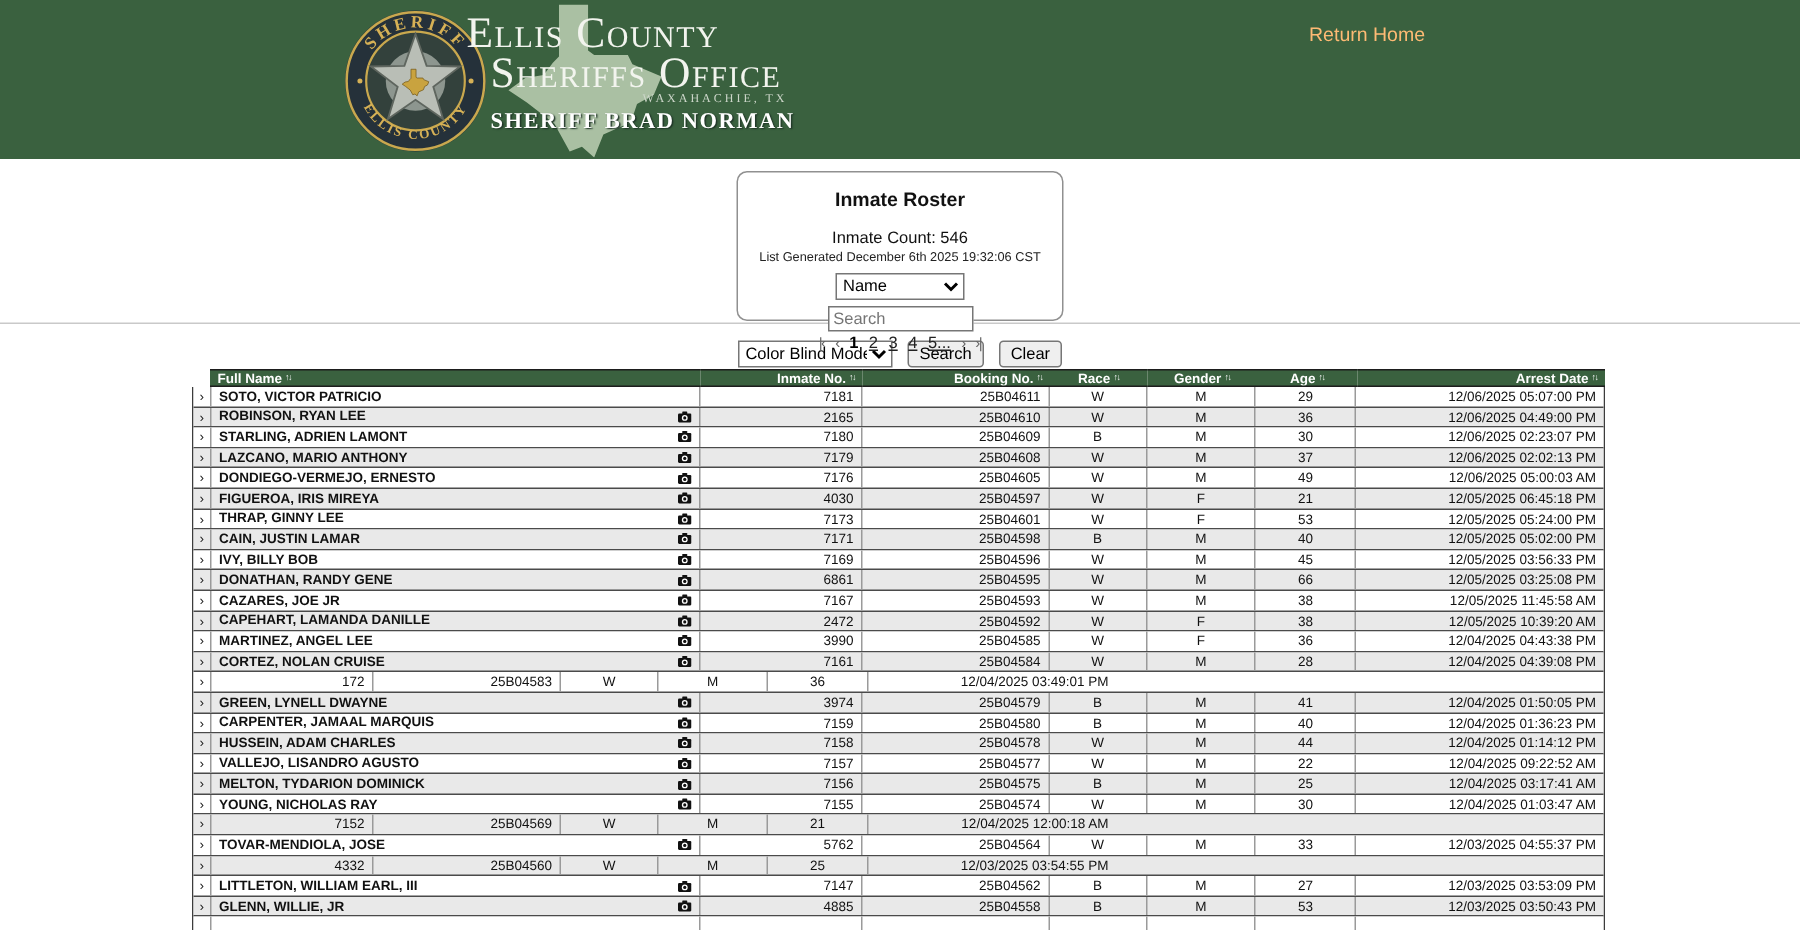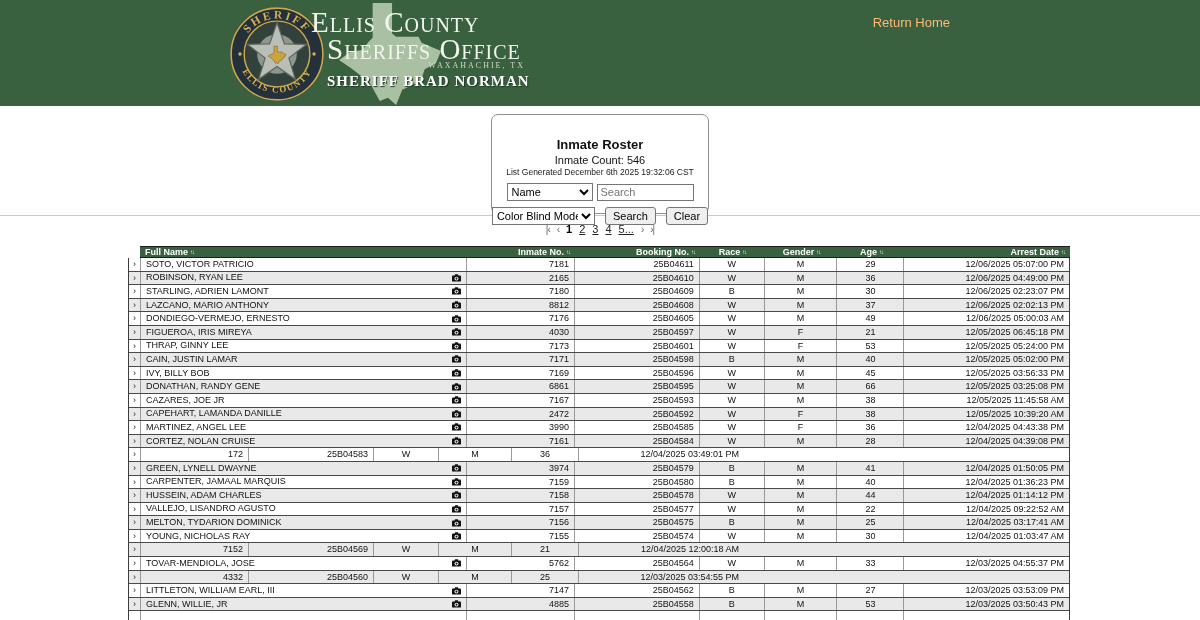--- a/index.html
+++ b/index.html
@@ -20,24 +20,24 @@
   .wm-4 { font-size:15px; font-weight:bold; letter-spacing:1px; margin-left:16px; margin-top:3px;
           color:#ffffff; text-shadow:1px 1px 1px #1e3326; }
   .return-home { position:absolute; right:250px; top:15px; font-size:13px; color:#fdba74;
                  text-decoration:none; cursor:pointer; }
 
   
   .subheader { position:absolute; left:0; top:106px; width:1200px; height:110px;
                background:#fff; border-bottom:1px solid #c9c9c9; }
   .panel { position:absolute; left:491px; top:8px; width:218px; height:100px; background:#fff;
            border:1px solid #909090; border-radius:7px; text-align:center; }
-  .panel-title { font-size:13px; font-weight:bold; color:#111; margin-top:22px; }
-  .panel-count { font-size:11px; color:#111; margin-top:2px; }
+  .panel-title { font-size:13px; font-weight:bold; color:#111; margin-top:10px; }
+  .panel-count { font-size:11px; color:#111; margin-top:13px; }
   .panel-generated { font-size:8.5px; color:#222; margin-top:1px; }
-  .form-row1 { margin-top:6px; display:flex; justify-content:center; gap:4px; align-items:center; }
+  .form-row1 { margin-top:6px; display:flex; justify-content:center; gap:4px; align-items:center;flex-direction:column; }
   .form-row2 { margin-top:6px; display:flex; justify-content:center; gap:10px; align-items:center; }
   select.ctl { width:86px; height:18px; font-size:11px; border:1px solid #767676; background:#fff; }
   select.ctl-wide { width:103px; }
   input.ctl { width:97px; height:17px; font-size:11px; border:1px solid #767676; padding:0 3px; }
   button.ctl { font-size:11px; height:18px; padding:0 7px; background:#efefef;
                border:1px solid #767676; border-radius:3px; cursor:pointer; }
 
   
   .pagination { position:absolute; left:0; top:221px; width:1200px; height:16px;
                 display:flex; justify-content:center; align-items:center; gap:7px; font-size:11px; }
@@ -56,21 +56,21 @@
   .tbody { border-left:1px solid #3c3c3c; border-right:1px solid #3c3c3c; }
   .tr { display:flex; height:13.6px; border-bottom:1px solid #4a4a4a; background:#fff; cursor:pointer; }
   .tr.alt { background:#e9e9e9; }
   .td { font-size:9px; color:#111; line-height:13px; padding:0 5px; border-right:1px solid #9a9a9a;
         white-space:nowrap; overflow:hidden; }
   .td:last-child { border-right:none; }
   .td-expand { width:12px; padding:0; text-align:center; font-size:9px; line-height:12px; color:#222; }
   .c-name { width:327px; } .c-inmate_no { width:108px; } .c-booking_no { width:125px; }
   .c-race { width:65px; } .c-gender { width:73px; } .c-age { width:67px; } .c-arrest_date { width:165px; }
   .a-left { text-align:left; } .a-right { text-align:right; } .a-center { text-align:center; }
-  .td-name { display:flex; align-items:center; }
+  .td-name { display:flex; align-items:center;font-weight:bold; }
   .td-name .nm { flex:1; overflow:hidden; }
   .cam { display:inline-flex; align-items:center; margin-left:4px; }
 </style>
 </head>
 <body>
 
 <div class="banner">
   <div class="logo">
     <svg class="texas-bg" width="190" height="102" viewBox="0 0 100 100">
       <path d="M33 0 H52 V30 L56 33 H78 L81 39 L100 47 L95 59 L84 65 L80 77 L62 85 L56 100 L48 93 L40 96 L30 78 L12 64 L0 56 L11 48 L23 46 L29 38 L33 34 Z" fill="#b7cbae" opacity="0.9"></path>
@@ -210,21 +210,21 @@
           <span class="nm">LAZCANO, MARIO ANTHONY</span>
           <span class="cam">
             <svg width="9" height="8" viewBox="0 0 12 10">
               <rect x="0" y="1.8" width="12" height="8" rx="1.2" fill="#111"></rect>
               <rect x="3.8" y="0" width="4.4" height="3" rx="0.6" fill="#111"></rect>
               <circle cx="6" cy="5.8" r="2.6" fill="#fff"></circle>
               <circle cx="6" cy="5.8" r="1.4" fill="#111"></circle>
             </svg>
           </span>
         </div>
-        <div class="td c-inmate_no a-right">8812</div>
+        <div class="td c-inmate_no a-right">7179</div>
         <div class="td c-booking_no a-right">25B04608</div>
         <div class="td c-race a-center">W</div>
         <div class="td c-gender a-center">M</div>
         <div class="td c-age a-center">37</div>
         <div class="td c-arrest_date a-right">12/06/2025 02:02:13 PM</div>
       </div>
       <div class="tr">
         <div class="td td-expand">›</div>
         <div class="td c-name a-left td-name">
           <span class="nm">DONDIEGO-VERMEJO, ERNESTO</span>

